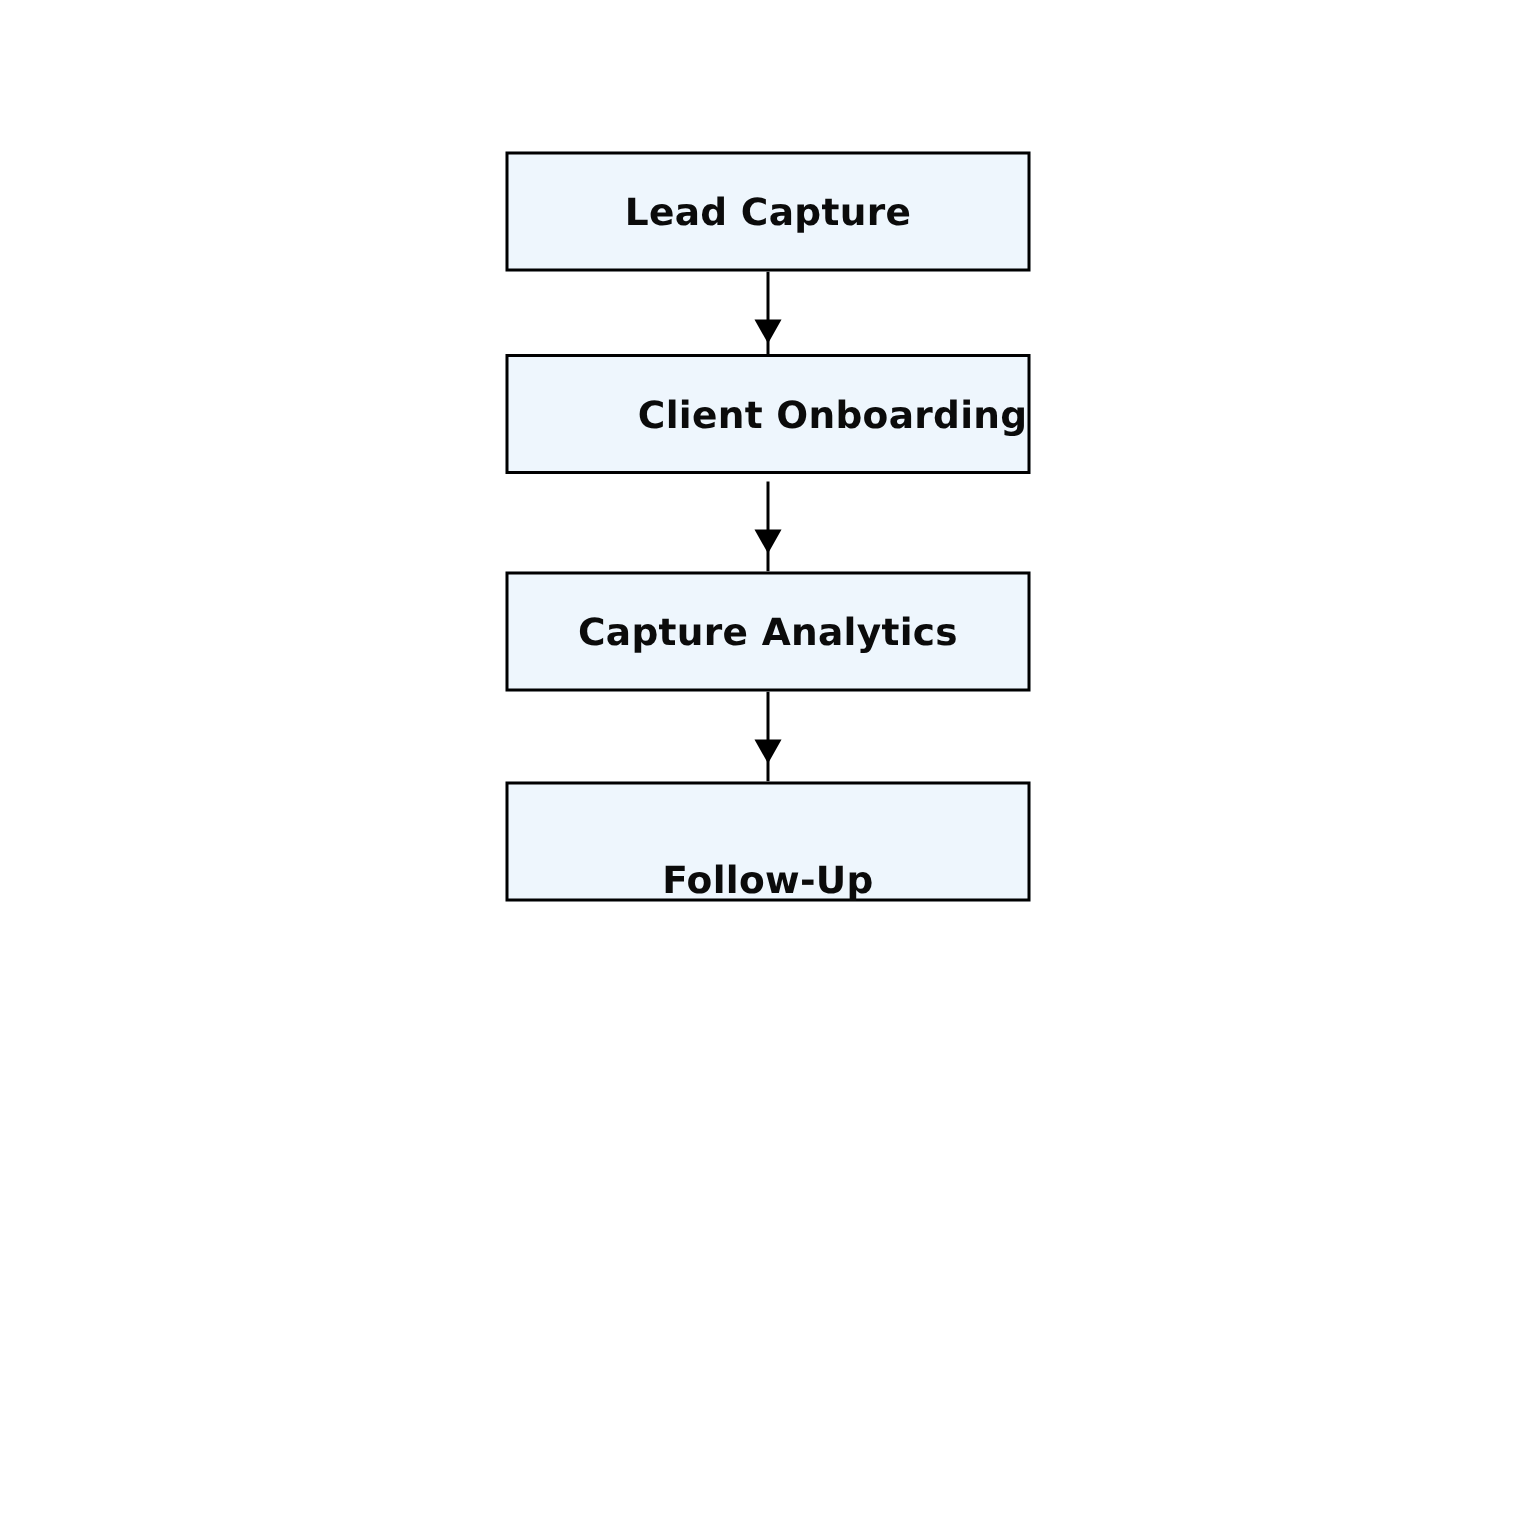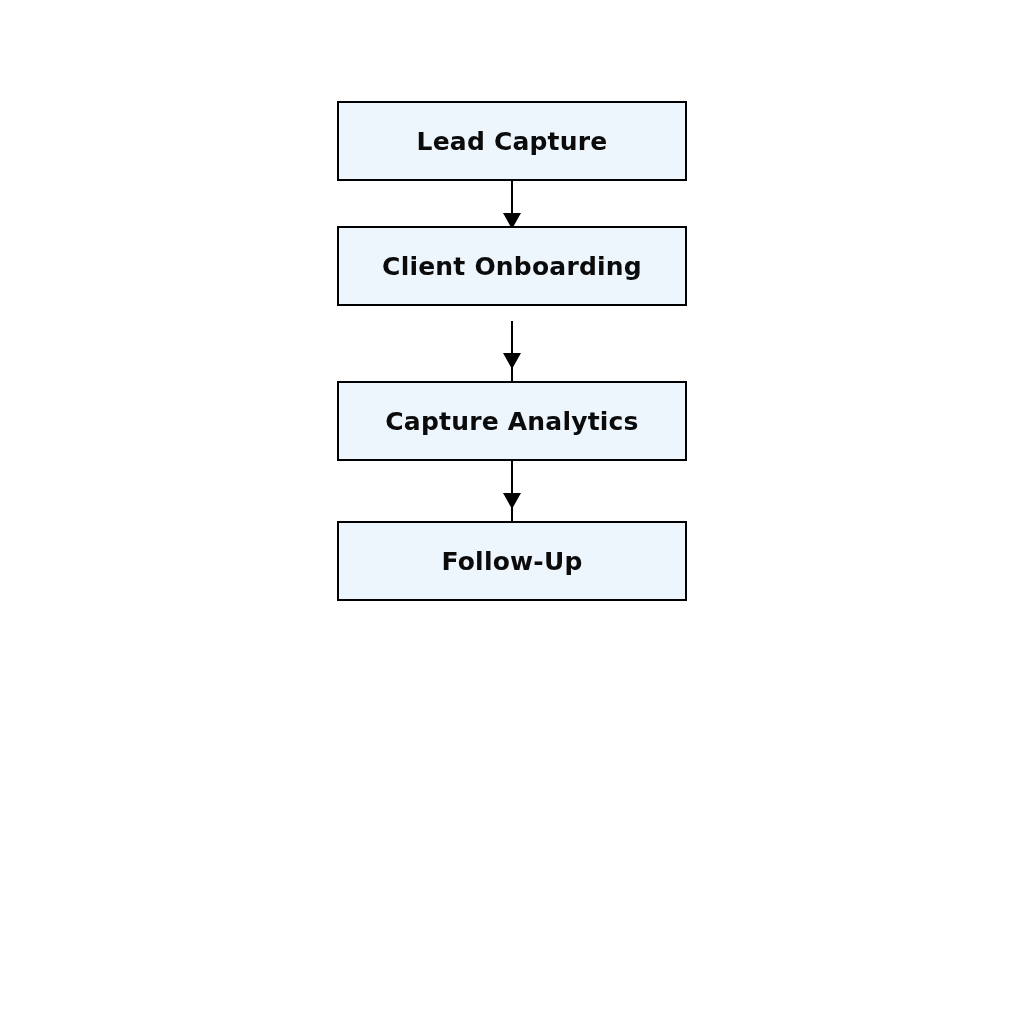--- a/index.html
+++ b/index.html
@@ -37,23 +37,23 @@
     font-family: "DejaVu Sans", "Liberation Sans", sans-serif;
     font-size: 25px;
     font-weight: bold;
     color: #0b0b0b;
     letter-spacing: 0.2px;
     line-height: 1;
     text-align: center;
     white-space: nowrap;
   }
   .node-1 { top: 101px; }
-  .node-2 { top: 226px; }
+  .node-2 { top: 236px; justify-content: flex-end; }
   .node-3 { top: 381px; }
-  .node-4 { top: 521px; }
+  .node-4 { top: 521px; align-items: flex-end; }
 
   .flow-edge {
     position: absolute;
     left: 0;
     top: 0;
     width: 1024px;
     height: 1024px;
     pointer-events: none;
   }
   .edge-line {

